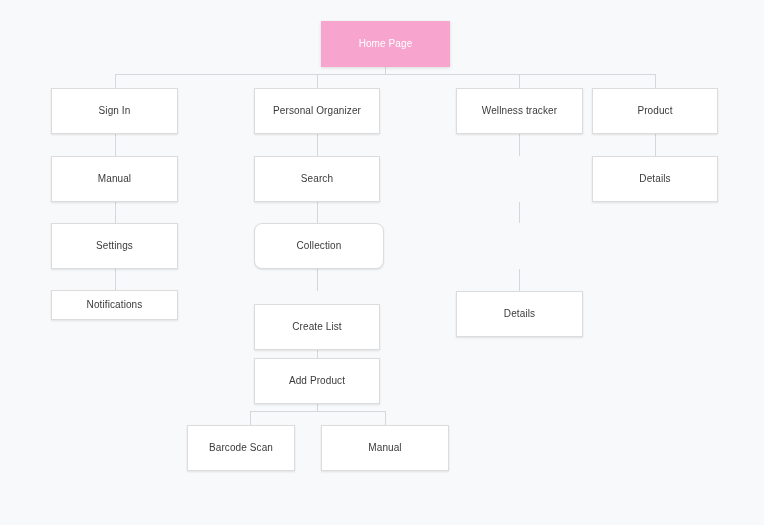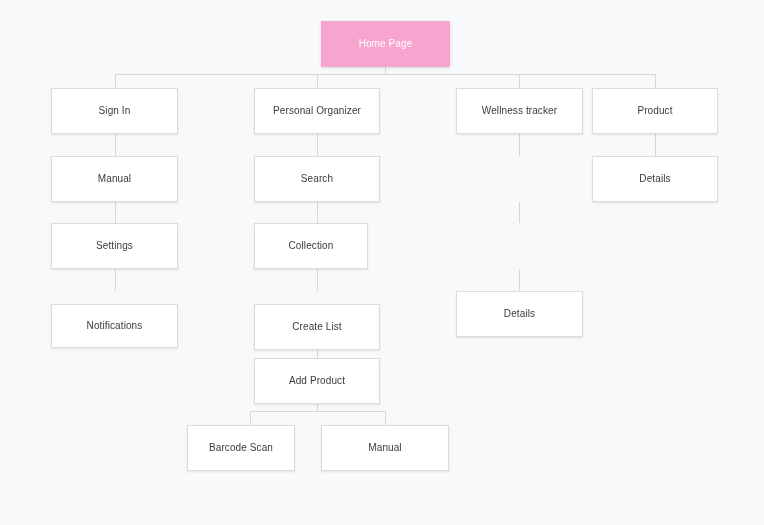--- a/index.html
+++ b/index.html
@@ -77,25 +77,25 @@
   <div class="edge v" style="left:519px; top:202px; height:21px;"></div>
   <div class="edge v" style="left:519px; top:269px; height:22px;"></div>
 
   <div class="edge v" style="left:655px; top:134px; height:22px;"></div>
 
   <div class="node root" style="left:321px; top:21px; width:129px; height:46px;">Home Page</div>
 
   <div class="node" style="left:51px; top:88px; width:127px; height:46px;">Sign In</div>
   <div class="node" style="left:51px; top:156px; width:127px; height:46px;">Manual</div>
   <div class="node" style="left:51px; top:223px; width:127px; height:46px;">Settings</div>
-  <div class="node" style="left:51px; top:304px; width:127px; height:44px;">Notifications</div>
+  <div class="node" style="left:51px; top:290px; width:127px; height:30px;">Notifications</div>
 
   <div class="node" style="left:254px; top:88px; width:126px; height:46px;">Personal Organizer</div>
   <div class="node" style="left:254px; top:156px; width:126px; height:46px;">Search</div>
-  <div class="node" style="left:254px; top:223px; width:114px; height:46px;">Collection</div>
+  <div class="node" style="left:254px; top:223px; width:130px; height:46px;border-radius:8px;">Collection</div>
   <div class="node" style="left:254px; top:304px; width:126px; height:46px;">Create List</div>
   <div class="node" style="left:254px; top:358px; width:126px; height:46px;">Add Product</div>
 
   <div class="node" style="left:187px; top:425px; width:108px; height:46px;">Barcode Scan</div>
   <div class="node" style="left:321px; top:425px; width:128px; height:46px;">Manual</div>
 
   <div class="node" style="left:456px; top:88px; width:127px; height:46px;">Wellness tracker</div>
   <div class="node" style="left:456px; top:291px; width:127px; height:46px;">Details</div>
 
   <div class="node" style="left:592px; top:88px; width:126px; height:46px;">Product</div>

